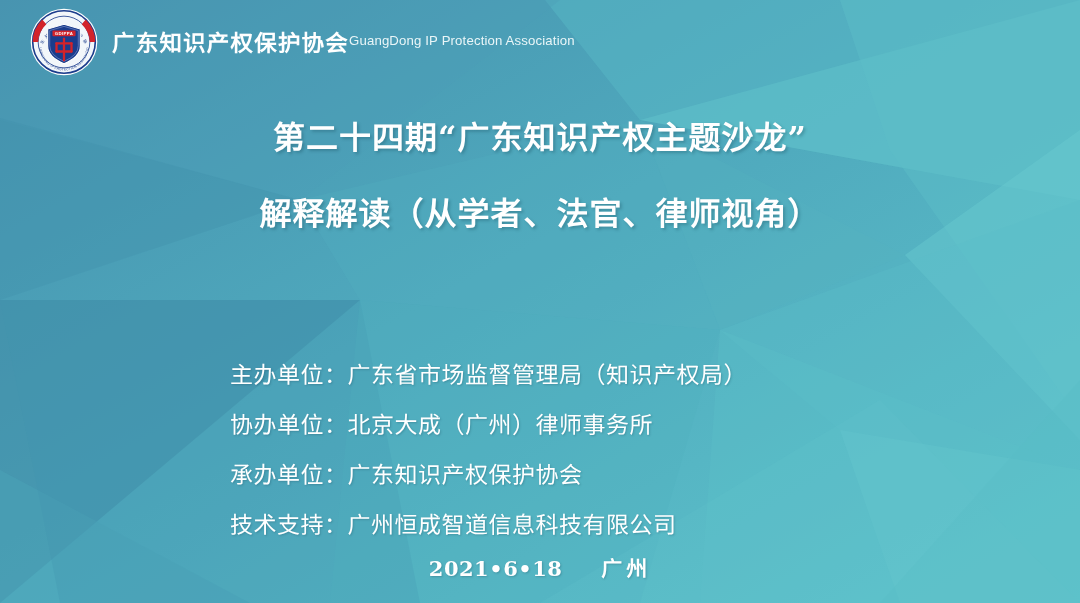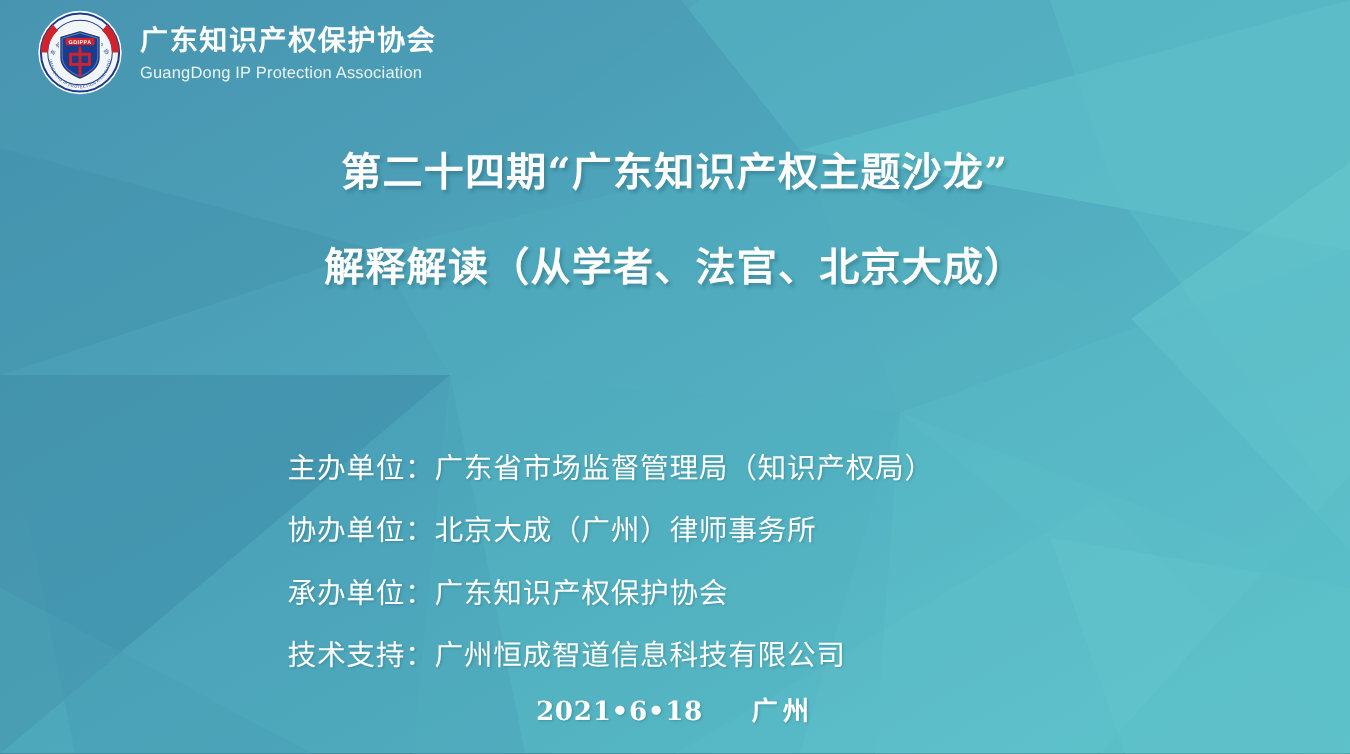--- a/index.html
+++ b/index.html
@@ -40,21 +40,21 @@
     z-index: 5;
   }
   .brand-logo {
     width: 68px;
     height: 68px;
     flex: 0 0 68px;
     display: block;
   }
   .brand-text {
     display: flex;
-    flex-direction: column;
+    flex-direction: row;
     justify-content: space-between;
     padding-top: 2px;
   }
   .brand-cn {
     font-size: 22.5px;
     line-height: 1.2;
     color: #ffffff;
     font-weight: 700;
     letter-spacing: 1.2px;
     white-space: nowrap;
@@ -208,21 +208,21 @@
     </svg>
 
     <div class="brand-text">
       <div class="brand-cn">广东知识产权保护协会</div>
       <div class="brand-en">GuangDong IP Protection Association</div>
     </div>
   </div>
 
   <div class="title-block">
     <div class="title-line">第二十四期“广东知识产权主题沙龙”</div>
-    <div class="title-line">解释解读（从学者、法官、北京大成）</div>
+    <div class="title-line">解释解读（从学者、法官、律师视角）</div>
   </div>
 
   <div class="org-block">
     <div class="org-line">主办单位：广东省市场监督管理局（知识产权局）</div>
     <div class="org-line">协办单位：北京大成（广州）律师事务所</div>
     <div class="org-line">承办单位：广东知识产权保护协会</div>
     <div class="org-line">技术支持：广州恒成智道信息科技有限公司</div>
   </div>
 
   <div class="footer-line">

